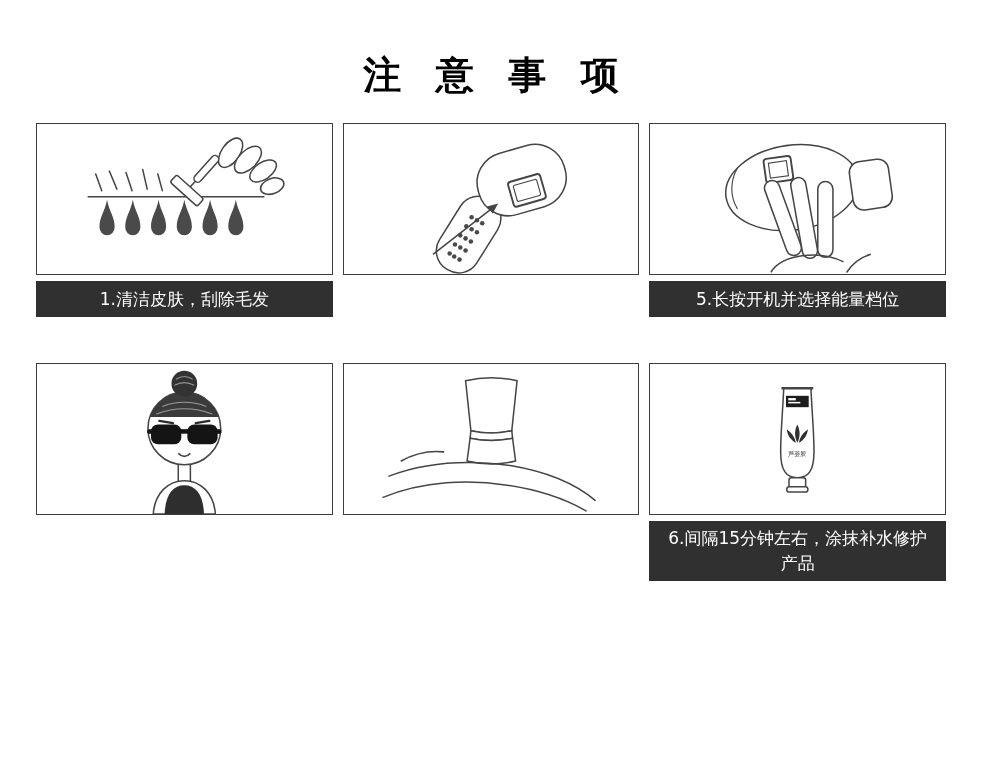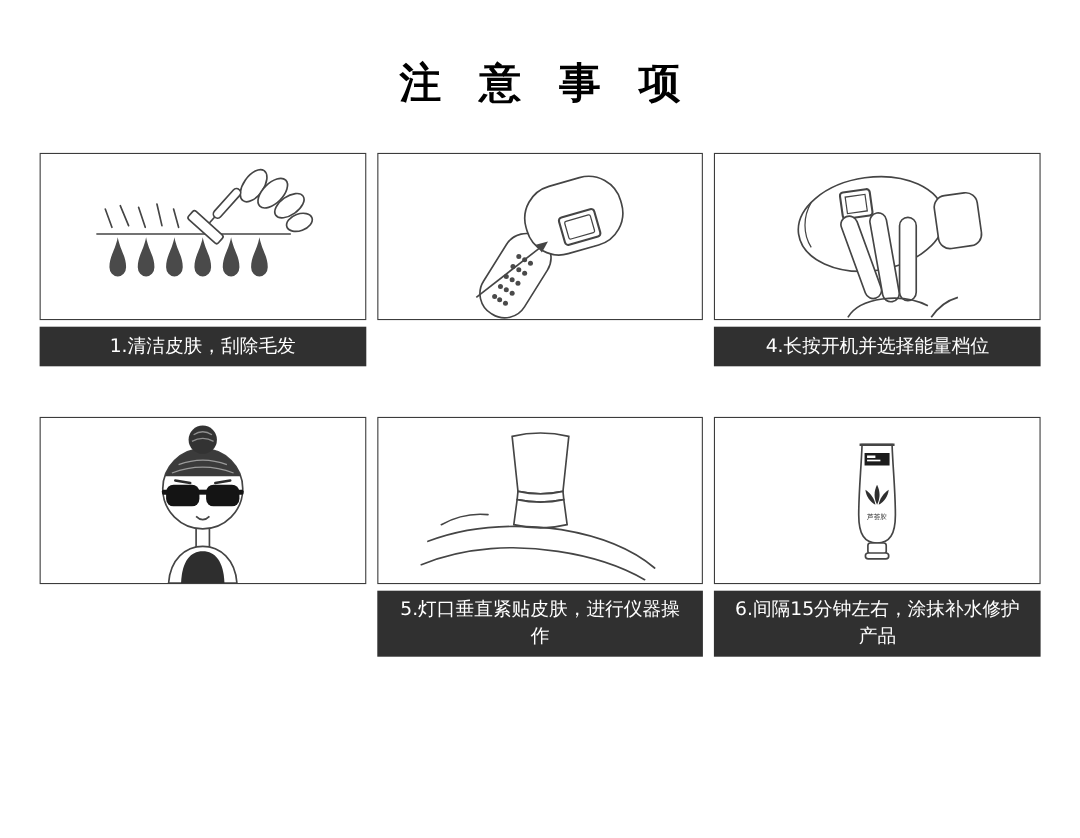--- a/index.html
+++ b/index.html
@@ -21,21 +21,21 @@
     color: #000;
     padding-top: 50px;
     padding-left: 0.28em; 
   }
   .grid {
     display: grid;
     grid-template-columns: repeat(3, 1fr);
     column-gap: 10px;
     row-gap: 46px;
     padding: 0 36px;
-    margin-top: 38px;
+    margin-top: 22px;
   }
   .panel { display: flex; flex-direction: column; }
   .art {
     height: 152px;
     border: 1px solid #3c3c3c;
     background: #fff;
     overflow: hidden;
   }
   .art svg { width: 100%; height: 100%; display: block; }
   .caption {
@@ -147,21 +147,21 @@
           </g>
           <g fill="#ffffff" stroke="#454545" stroke-width="2">
             <rect x="118" y="72" width="20" height="104" rx="10" transform="rotate(-20 128 124)"></rect>
             <rect x="146" y="70" width="20" height="108" rx="10" transform="rotate(-10 156 124)"></rect>
             <rect x="174" y="76" width="20" height="100" rx="10" transform="rotate(0 184 126)"></rect>
             <path d="M112,196 C126,172 176,166 208,182" fill="none"></path>
             <path d="M212,196 C220,184 230,176 244,172" fill="none"></path>
           </g>
         </svg>
       </div>
-      <figcaption class="caption">4.长按开机并选择能量档位</figcaption>
+      <figcaption class="caption">5.长按开机并选择能量档位</figcaption>
     </figure>
 
     <figure class="panel">
       <div class="art">
         <svg viewBox="0 0 294 198">
           <path d="M106,198 C108,170 126,154 147,154 C168,154 186,170 188,198 Z" fill="#ffffff" stroke="#454545" stroke-width="2"></path>
           <path d="M121,198 C122,172 132,160 147,160 C162,160 172,172 173,198 Z" fill="#2e2e2e"></path>
           <line x1="139" y1="131" x2="139" y2="155" stroke="#454545" stroke-width="2"></line>
           <line x1="155" y1="131" x2="155" y2="155" stroke="#454545" stroke-width="2"></line>
           <circle cx="147" cy="85" r="48" fill="#ffffff" stroke="#454545" stroke-width="2"></circle>
@@ -195,21 +195,20 @@
             <path d="M120,88 Q147,94 174,88 L175,98 Q147,104 119,98 Z"></path>
             <path d="M119,98 Q147,104 175,98 L179,128 Q147,136 115,128 Z"></path>
           </g>
           <g stroke="#454545" stroke-width="2" fill="none" stroke-linecap="round">
             <path d="M12,148 C70,126 128,128 172,134 C220,142 258,158 284,180"></path>
             <path d="M4,176 C58,154 118,152 168,160 C215,167 248,180 272,194"></path>
             <path d="M28,128 C46,118 64,114 84,116"></path>
           </g>
         </svg>
       </div>
-      <figcaption class="caption caption--tall">5.灯口垂直紧贴皮肤，进行仪器操作</figcaption>
     </figure>
 
     <figure class="panel">
       <div class="art">
         <svg viewBox="0 0 294 198">
           <g>
             <path d="M129,32 L165,32 C166,60 169,88 169,116 C169,140 162,150 147,150 C132,150 125,140 125,116 C125,88 128,60 129,32 Z" fill="#ffffff" stroke="#454545" stroke-width="2"></path>
             <line x1="126" y1="32" x2="168" y2="32" stroke="#454545" stroke-width="3"></line>
             <rect x="136" y="150" width="22" height="13" rx="3" fill="#ffffff" stroke="#454545" stroke-width="2"></rect>
             <rect x="133" y="162" width="28" height="7" rx="3.5" fill="#ffffff" stroke="#454545" stroke-width="2"></rect>

